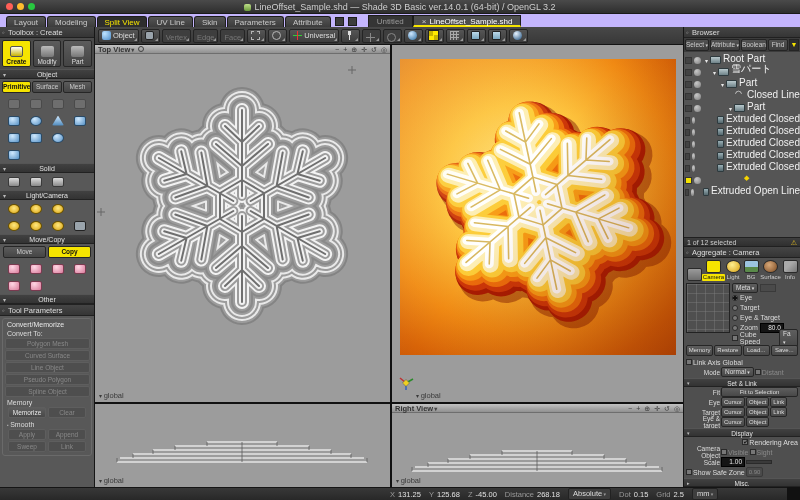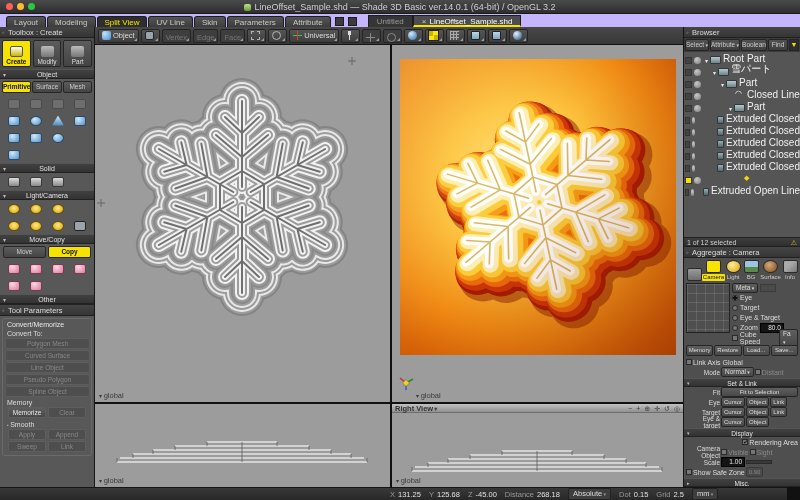--- a/index.html
+++ b/index.html
@@ -483,20 +483,31 @@
         </div>
         <div class="tbtn t-render-sphere">
           <span class="ic"></span>
           <span class="tlab"></span>
         </div>
       </div>
 
     <div class="vpgrid">
 
       <div class="vp vp-top">
+        <div class="vph">
+          <span class="vlabel caret">Top View</span>
+          <span class="dot-ic"></span>
+          <span class="sp"></span>
+          <span class="hic">−</span>
+          <span class="hic">+</span>
+          <span class="hic">⊕</span>
+          <span class="hic">✛</span>
+          <span class="hic">↺</span>
+          <span class="hic">◎</span>
+        </div>
         <svg width="295" height="347">
           <defs>
             <g id="arm">
               <path d="M0,-10 L0,-96 M0,-40 L-26,-62 M0,-40 L26,-62 M0,-64 L-17,-80 M0,-64 L17,-80"></path>
             </g>
             <g id="flake">
               <use href="#arm"></use>
                 <use href="#arm" transform="rotate(60)"></use>
                 <use href="#arm" transform="rotate(120)"></use>
               <use href="#arm" transform="rotate(180)"></use>

